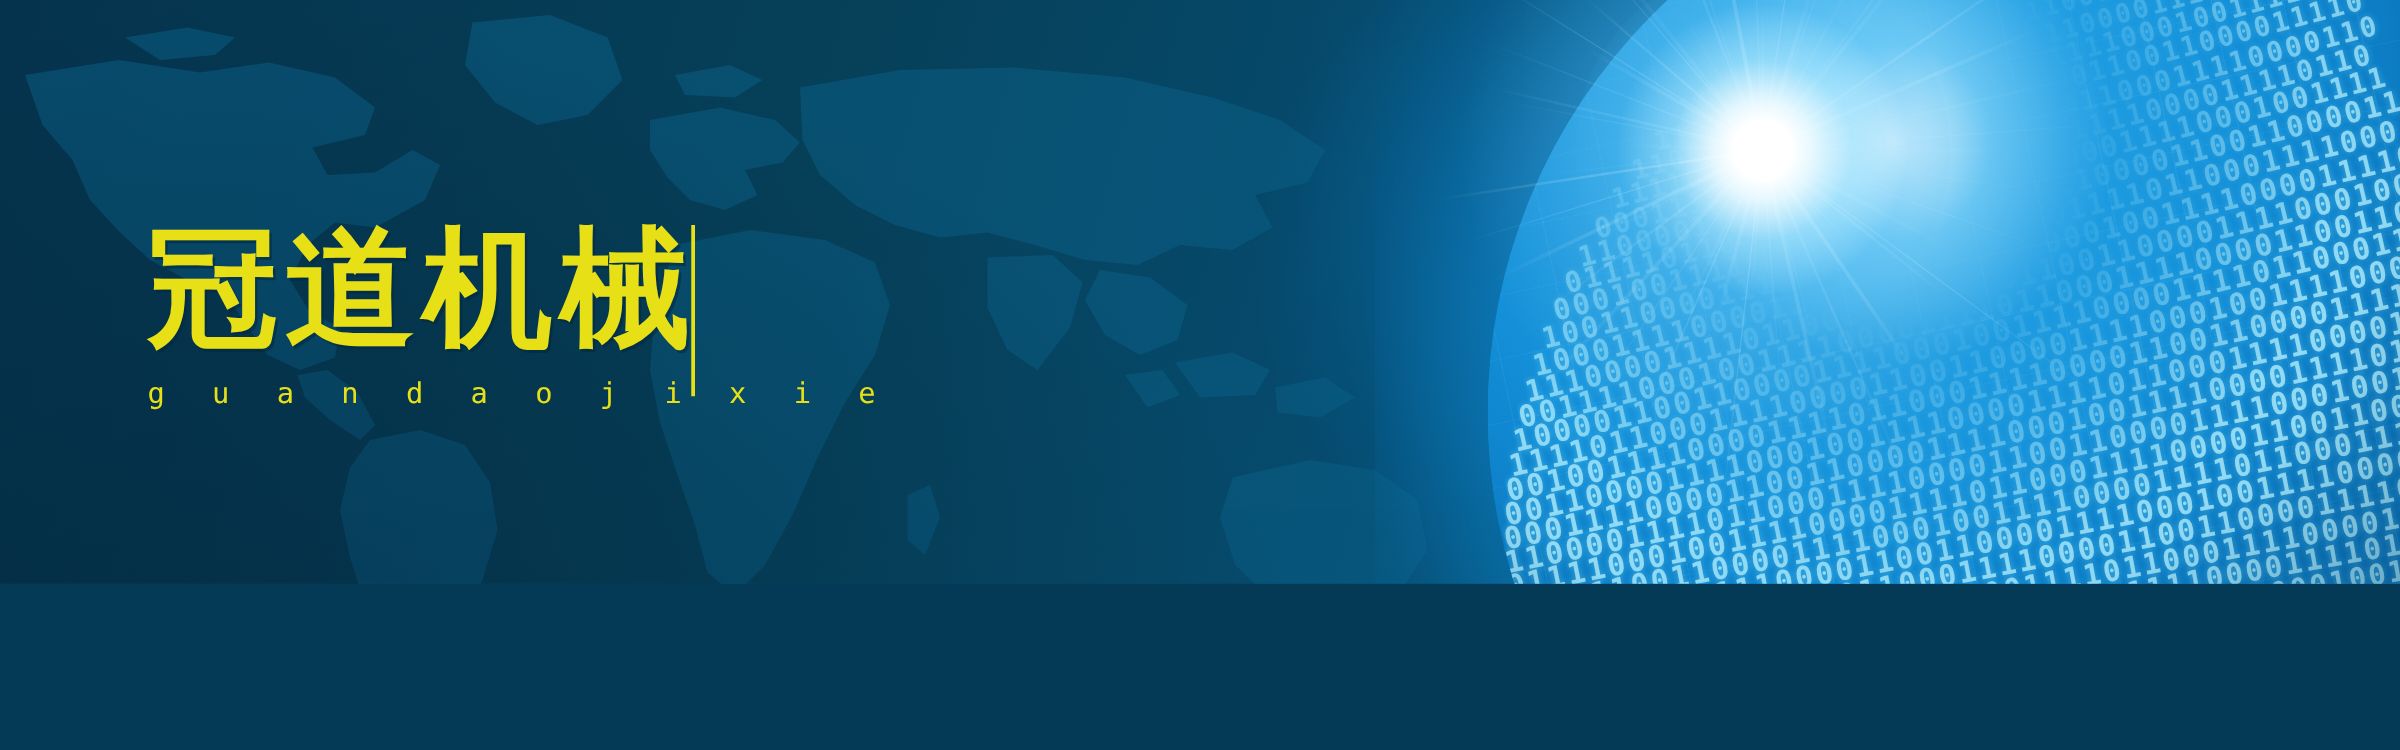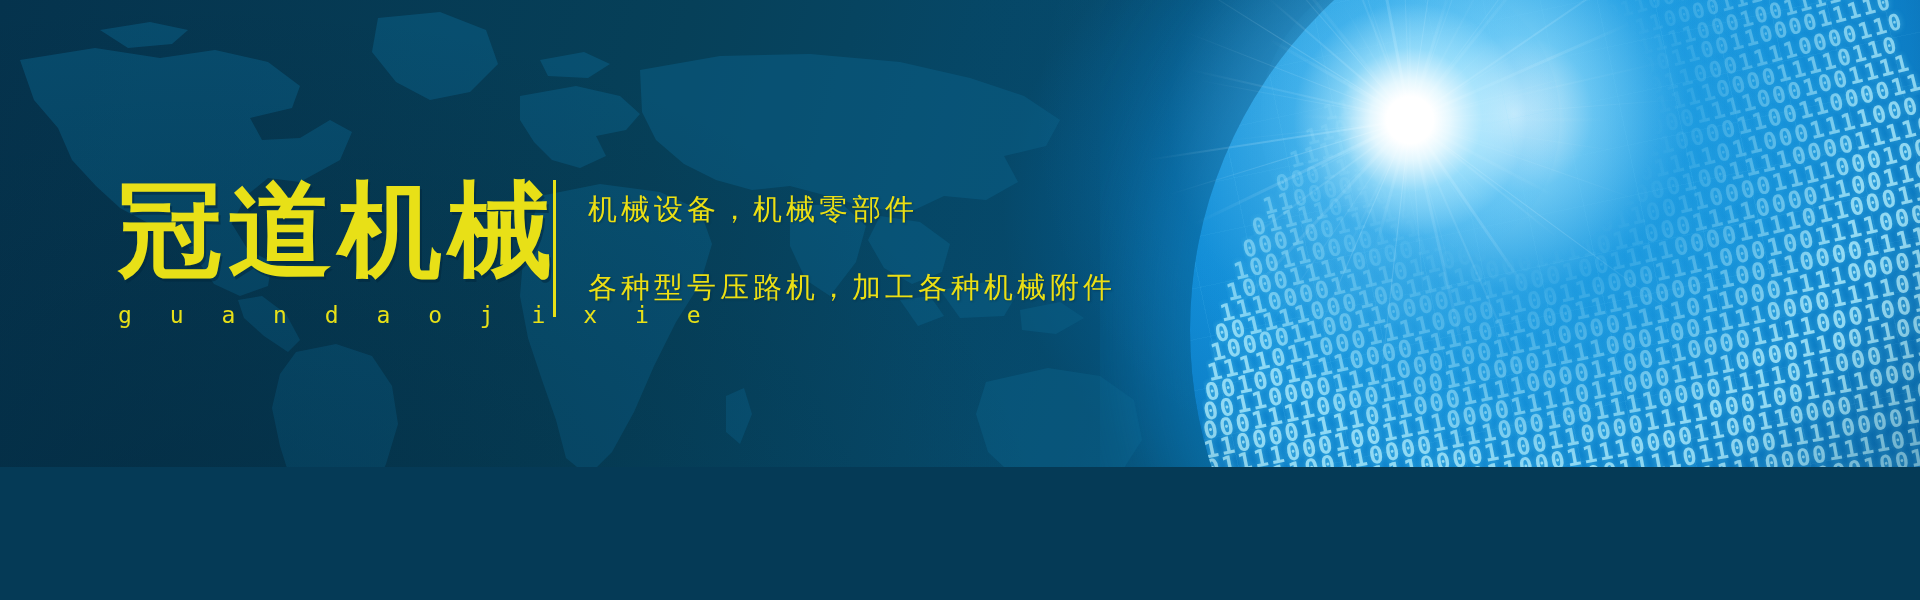--- a/index.html
+++ b/index.html
@@ -277,19 +277,15 @@
 
   <div class="content">
 
     <div class="logo-block">
       <div class="logo-cn">冠道机械</div>
       <div class="logo-py">g u a n   d a o   j i   x i e</div>
     </div>
 
     <div class="divider"></div>
 
-    <div class="taglines">
-      <div class="tagline">机械设备，机械零部件</div>
-      <div class="tagline">各种型号压路机，加工各种机械附件</div>
-    </div>
 
   </div>
 </div>
 
 </body></html>

